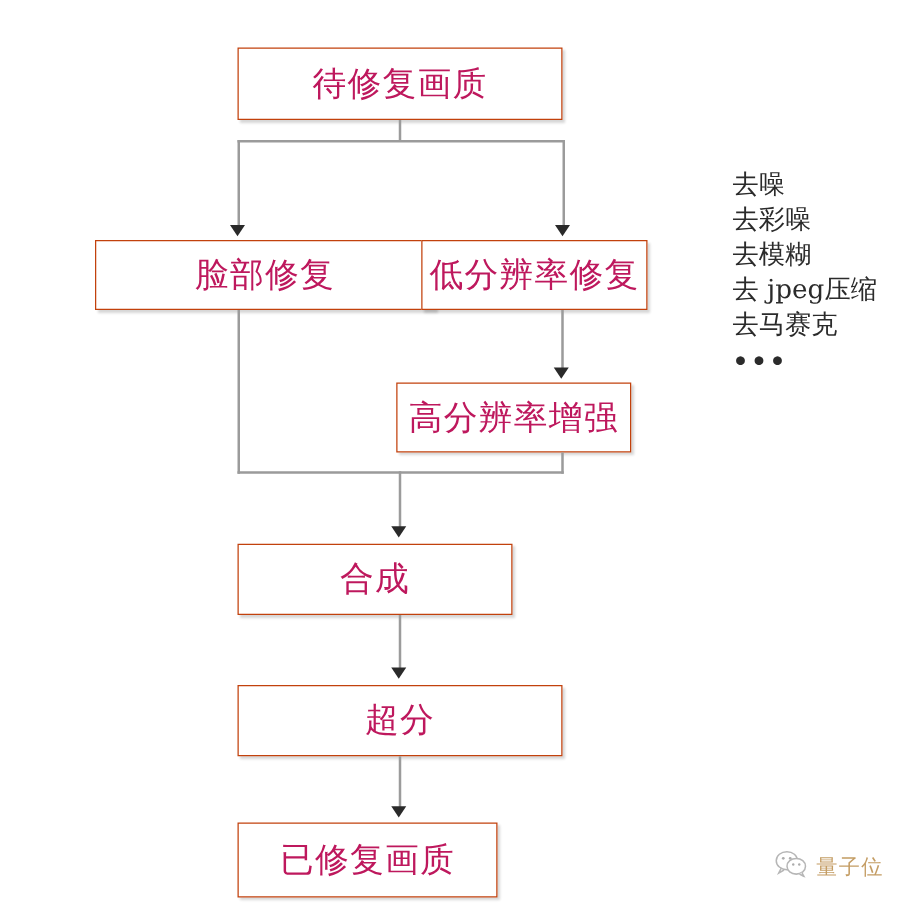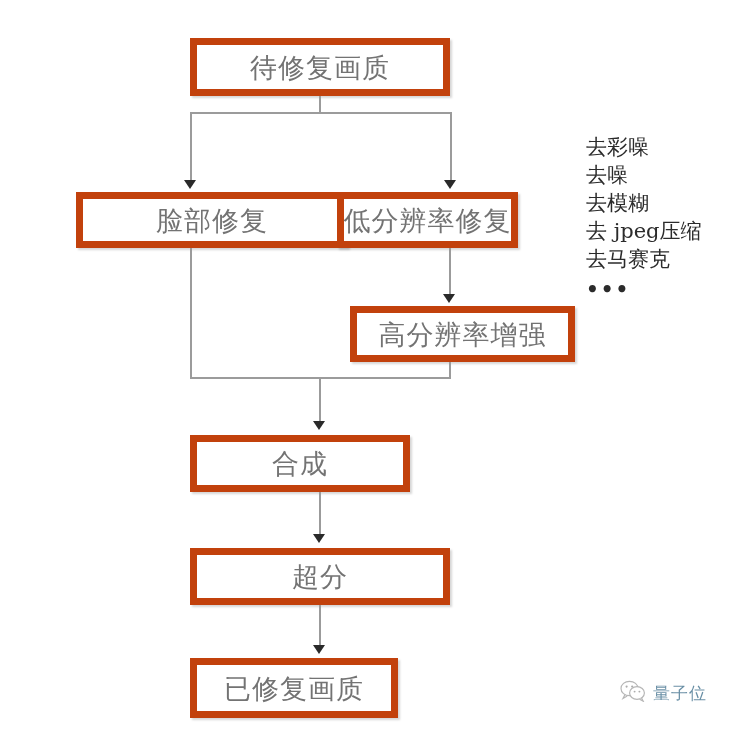--- a/index.html
+++ b/index.html
@@ -16,37 +16,37 @@
     height: 730px;
     background: #ffffff;
     overflow: hidden;
   }
 
   
   .node {
     position: absolute;
     box-sizing: border-box;
     background: #ffffff;
-    border: 7px solid #c2410c;
+    border: 1px solid #c2410c;
     box-shadow: 2px 2px 2px rgba(0,0,0,0.16);
     display: flex;
     align-items: center;
     justify-content: center;
-    color: #737373;
+    color: #be185d;
     font-family: "DejaVu Serif", "Liberation Serif", serif;
     font-size: 27px;
     line-height: 1;
     letter-spacing: 1px;
     white-space: nowrap;
   }
 
   .node.n-input   { left: 190px; top: 38px;  width: 260px; height: 58px; }
   .node.n-face    { left: 76px;  top: 192px; width: 272px; height: 56px; }
   .node.n-lowres  { left: 337px; top: 192px; width: 181px; height: 56px; }
-  .node.n-highres { left: 350px; top: 306px; width: 225px; height: 56px; align-items: center; }
+  .node.n-highres { left: 317px; top: 306px; width: 188px; height: 56px; align-items: center; }
   .node.n-merge   { left: 190px; top: 435px; width: 220px; height: 57px; }
   .node.n-sr      { left: 190px; top: 548px; width: 260px; height: 57px; }
   .node.n-output  { left: 190px; top: 658px; width: 208px; height: 60px; }
 
   
   .edge {
     position: absolute;
     background: #9b9b9b;
   }
   .edge.v { width: 2px; }
@@ -114,21 +114,21 @@
     left: 620px;
     top: 680px;
     display: flex;
     align-items: center;
     gap: 7px;
     opacity: 0.62;
   }
   .watermark .wm-text {
     font-family: "DejaVu Sans", "Liberation Sans", sans-serif;
     font-size: 17px;
-    color: #0c4a6e;
+    color: #a16207;
     letter-spacing: 1px;
     white-space: nowrap;
   }
 </style>
 </head>
 <body>
 
 <div id="stage">
 
   <div class="node n-input">
@@ -175,22 +175,22 @@
   <div class="edge v e-merge-stem"></div>
   <div class="arrow a-merge"></div>
 
   <div class="edge v e-merge-sr"></div>
   <div class="arrow a-merge-sr"></div>
 
   <div class="edge v e-sr-out"></div>
   <div class="arrow a-sr-out"></div>
 
   <div class="side-list">
+    <span class="side-item">去噪</span>
     <span class="side-item">去彩噪</span>
-    <span class="side-item">去噪</span>
     <span class="side-item">去模糊</span>
     <span class="side-item">去 jpeg压缩</span>
     <span class="side-item">去马赛克</span>
     <span class="side-ellipsis">•••</span>
   </div>
 
   <div class="watermark">
     <span>
       <svg width="26" height="22" viewBox="0 0 26 22" aria-hidden="true">
         <ellipse cx="9.5" cy="8.5" rx="8.5" ry="7.2" fill="none" stroke="#8a8a8a" stroke-width="1.2"></ellipse>

